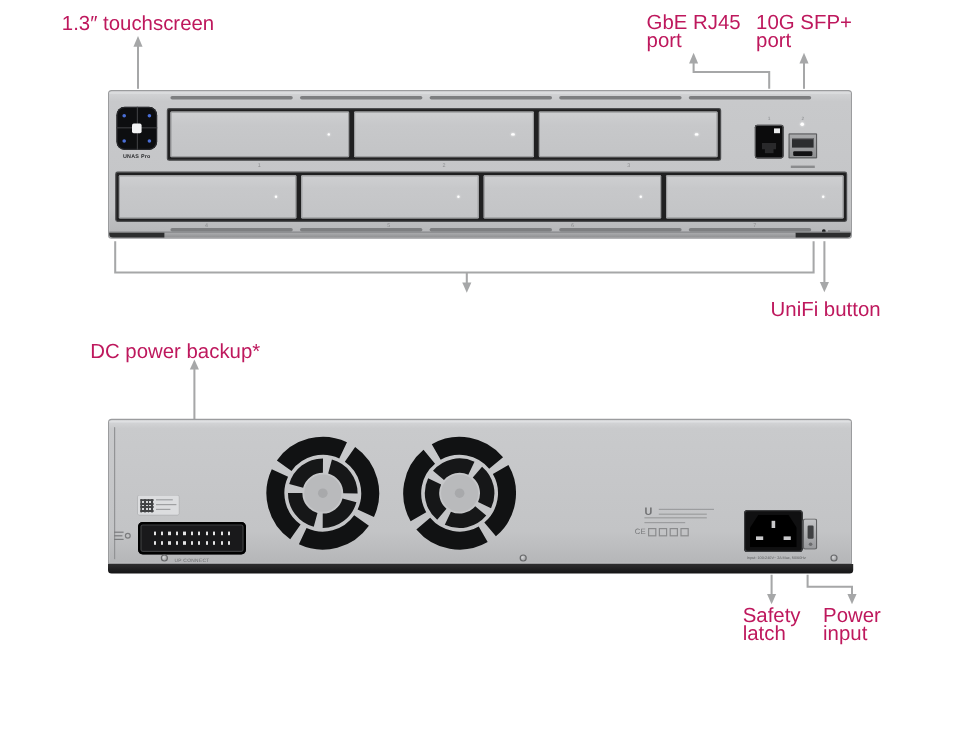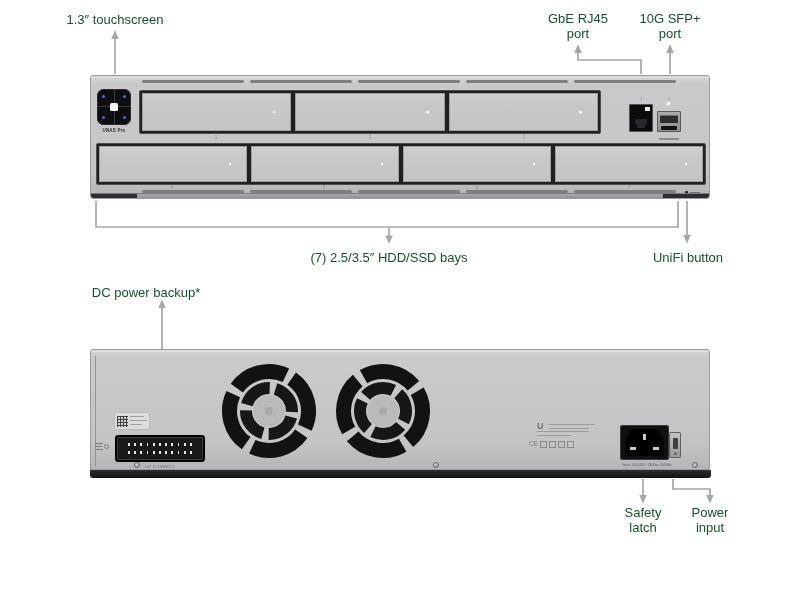--- a/index.html
+++ b/index.html
@@ -1,19 +1,19 @@
 <!DOCTYPE html>
 <html><head>
 <meta charset="utf-8">
 <style>
   html,body{margin:0;padding:0;background:#fff;}
   #stage{position:relative;width:800px;height:608px;background:#ffffff;overflow:hidden;
          font-family:"Liberation Sans",sans-serif;}
-  .lbl{position:absolute;transform:translateX(-50%);text-align:center;color:#14532d;
-       font-size:13px;line-height:15px;white-space:nowrap;}
+  .lbl{position:absolute;transform:translateX(-50%);color:#be185d;
+       font-size:17px;line-height:15px;white-space:nowrap;}
   .abs{position:absolute;}
   
   #front{position:absolute;left:90px;top:75px;width:620px;height:124px;border-radius:3px;
          background:linear-gradient(#d4d5d7 0%,#c8c9cb 7%,#c4c5c7 80%,#b7b8ba 95%,#a4a5a7 100%);
          border:1px solid #9b9c9e;box-sizing:border-box;}
   .vent{position:absolute;height:2.5px;width:102px;background:#7d7e80;border-radius:2px;}
   .bayrow{position:absolute;display:flex;gap:4px;background:#202021;border:1px solid #4c4d4f;
           padding:2px;box-sizing:border-box;border-radius:2px;}
   .bay{flex:1;position:relative;border-radius:1px;
        background:linear-gradient(#cfd0d2 0%,#c7c8ca 30%,#c3c4c6 100%);
@@ -115,21 +115,20 @@
 
   <div class="lbl" style="left:115px;top:12px">1.3″ touchscreen</div>
   <div class="lbl" style="left:578px;top:11px">
     <div>GbE RJ45</div>
     <div>port</div>
   </div>
   <div class="lbl" style="left:670px;top:11px">
     <div>10G SFP+</div>
     <div>port</div>
   </div>
-  <div class="lbl" style="left:389px;top:250px">(7) 2.5/3.5″ HDD/SSD bays</div>
   <div class="lbl" style="left:688px;top:250px">UniFi button</div>
   <div class="lbl" style="left:146px;top:285px">DC power backup*</div>
   <div class="lbl" style="left:643px;top:505px">
     <div>Safety</div>
     <div>latch</div>
   </div>
   <div class="lbl" style="left:710px;top:505px">
     <div>Power</div>
     <div>input</div>
   </div>

